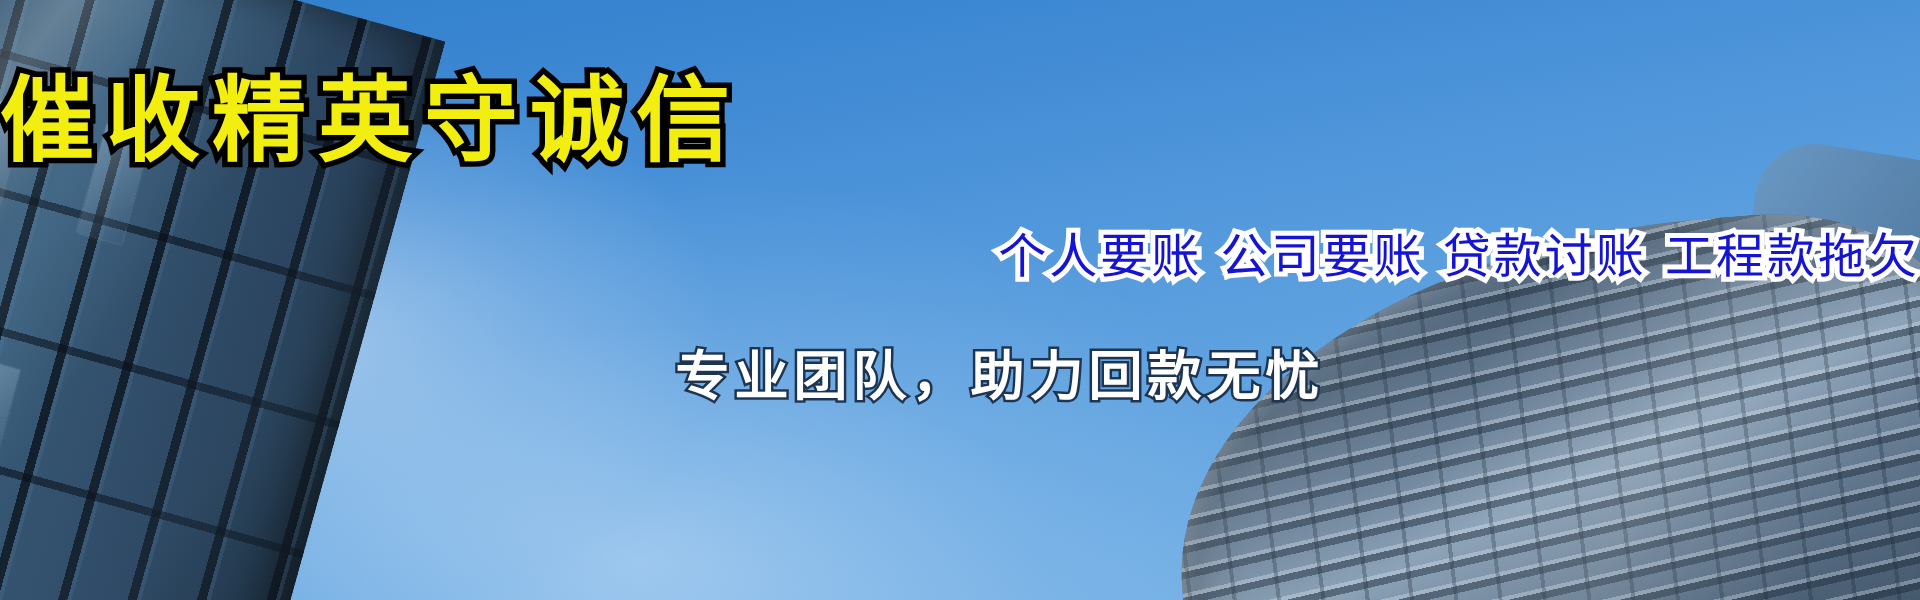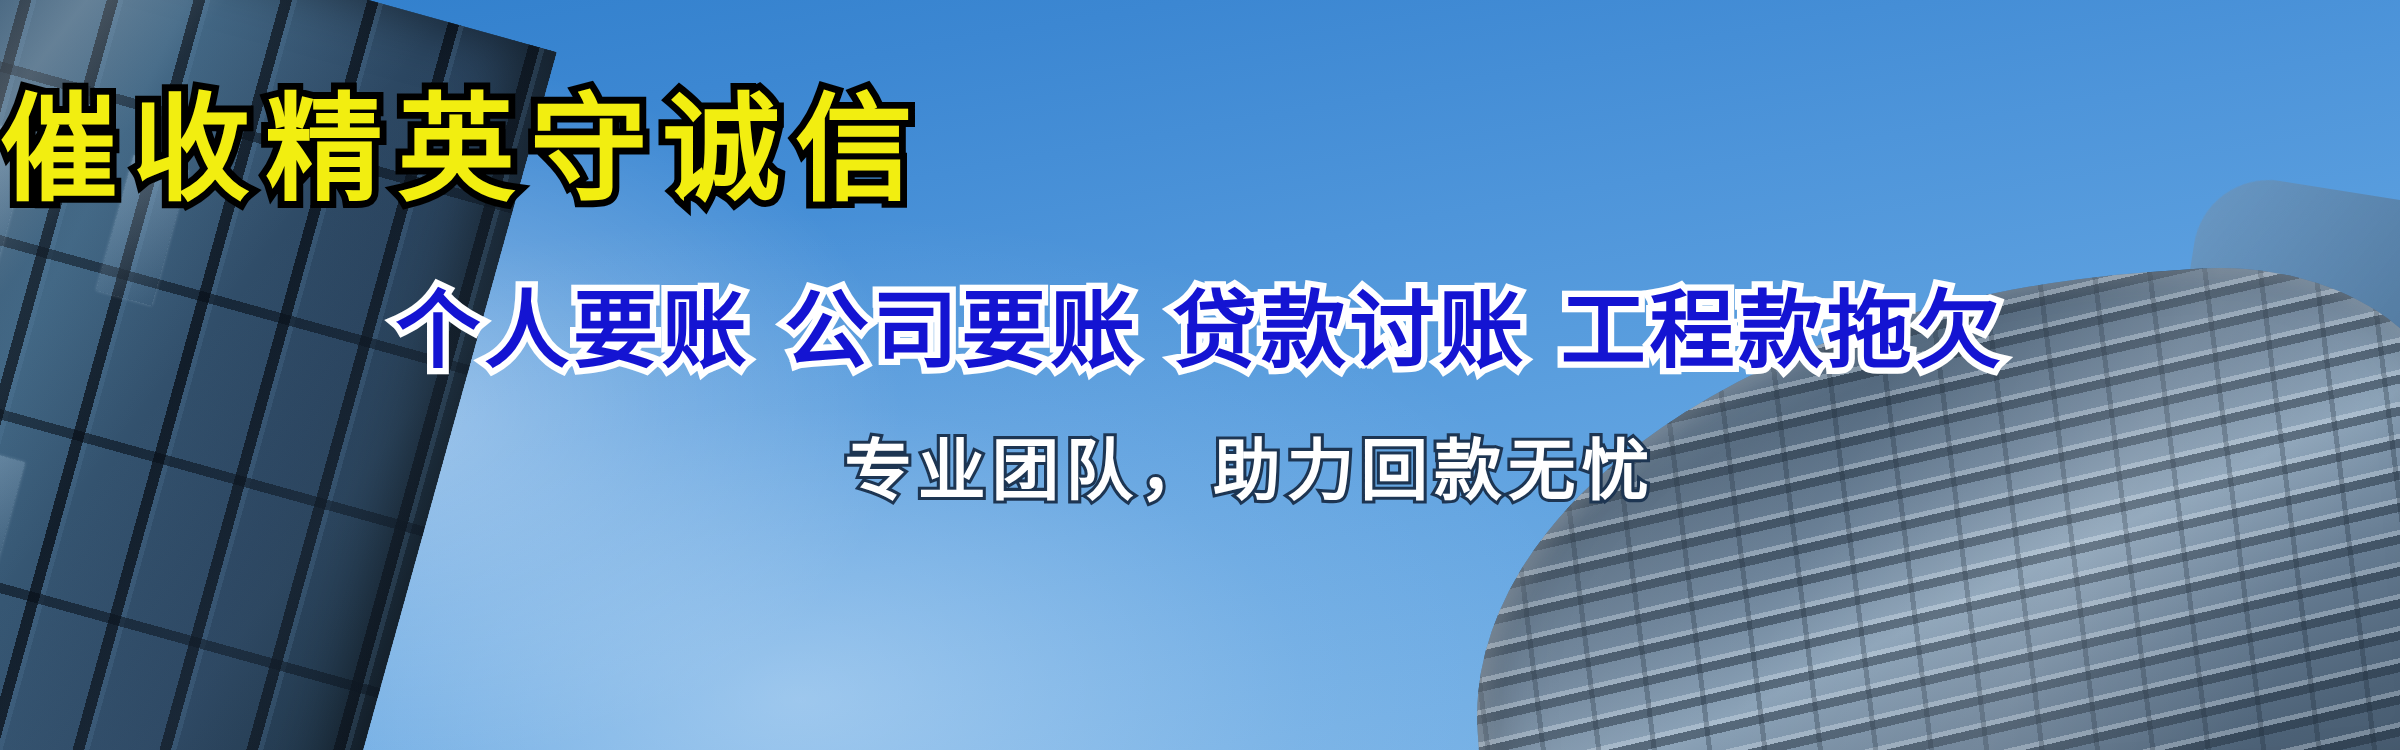--- a/index.html
+++ b/index.html
@@ -214,24 +214,24 @@
     text-shadow:
        3px 3px 0 #000, -3px 3px 0 #000,
        3px -3px 0 #000, -3px -3px 0 #000;
   }
 
   .subline {
     position: absolute;
     top: 232px;
     left: 0;
     width: 100%;
-    text-align: center;
-    font-size: 68px;
+    text-align: right;
+    font-size: 48px;
     line-height: 1;
-    font-weight: 700;
+    font-weight: 400;
     letter-spacing: 3px;
     color: #1414d2;
     -webkit-text-stroke: 10px #ffffff;
     paint-order: stroke fill;
     text-shadow:
        2px 2px 0 #fff, -2px 2px 0 #fff,
        2px -2px 0 #fff, -2px -2px 0 #fff;
   }
 
   .tagline {

